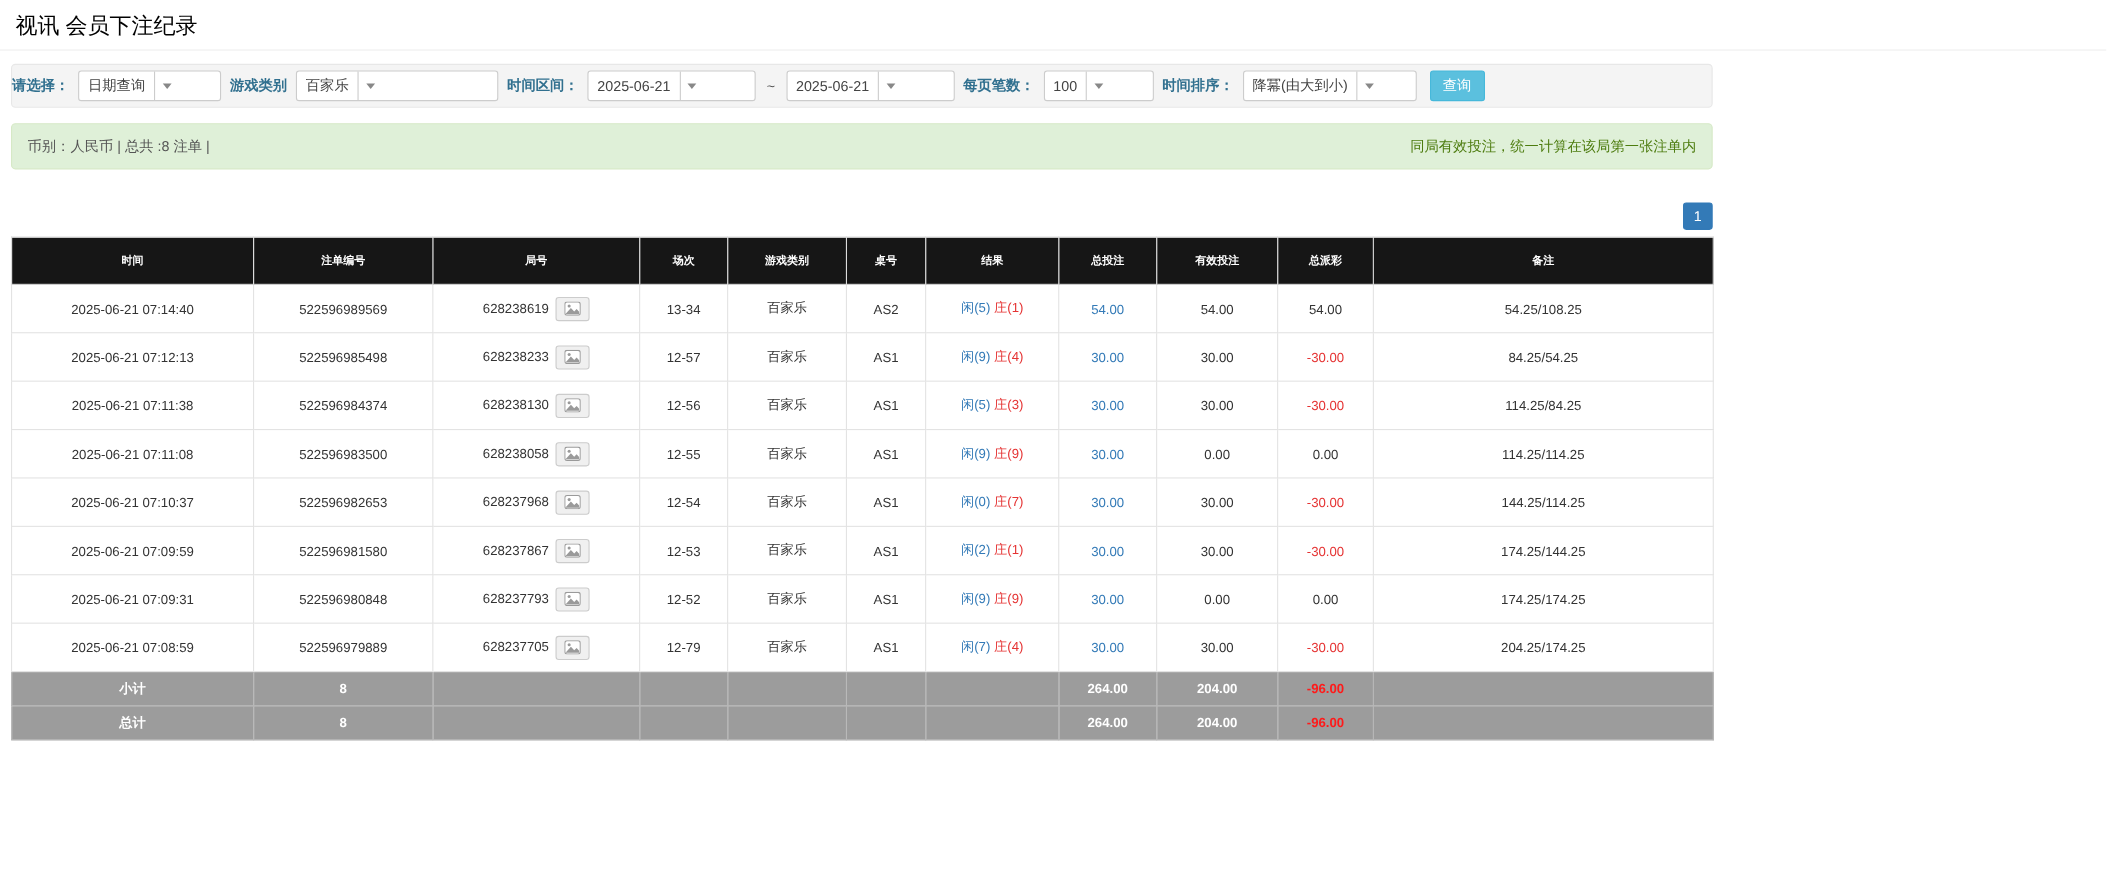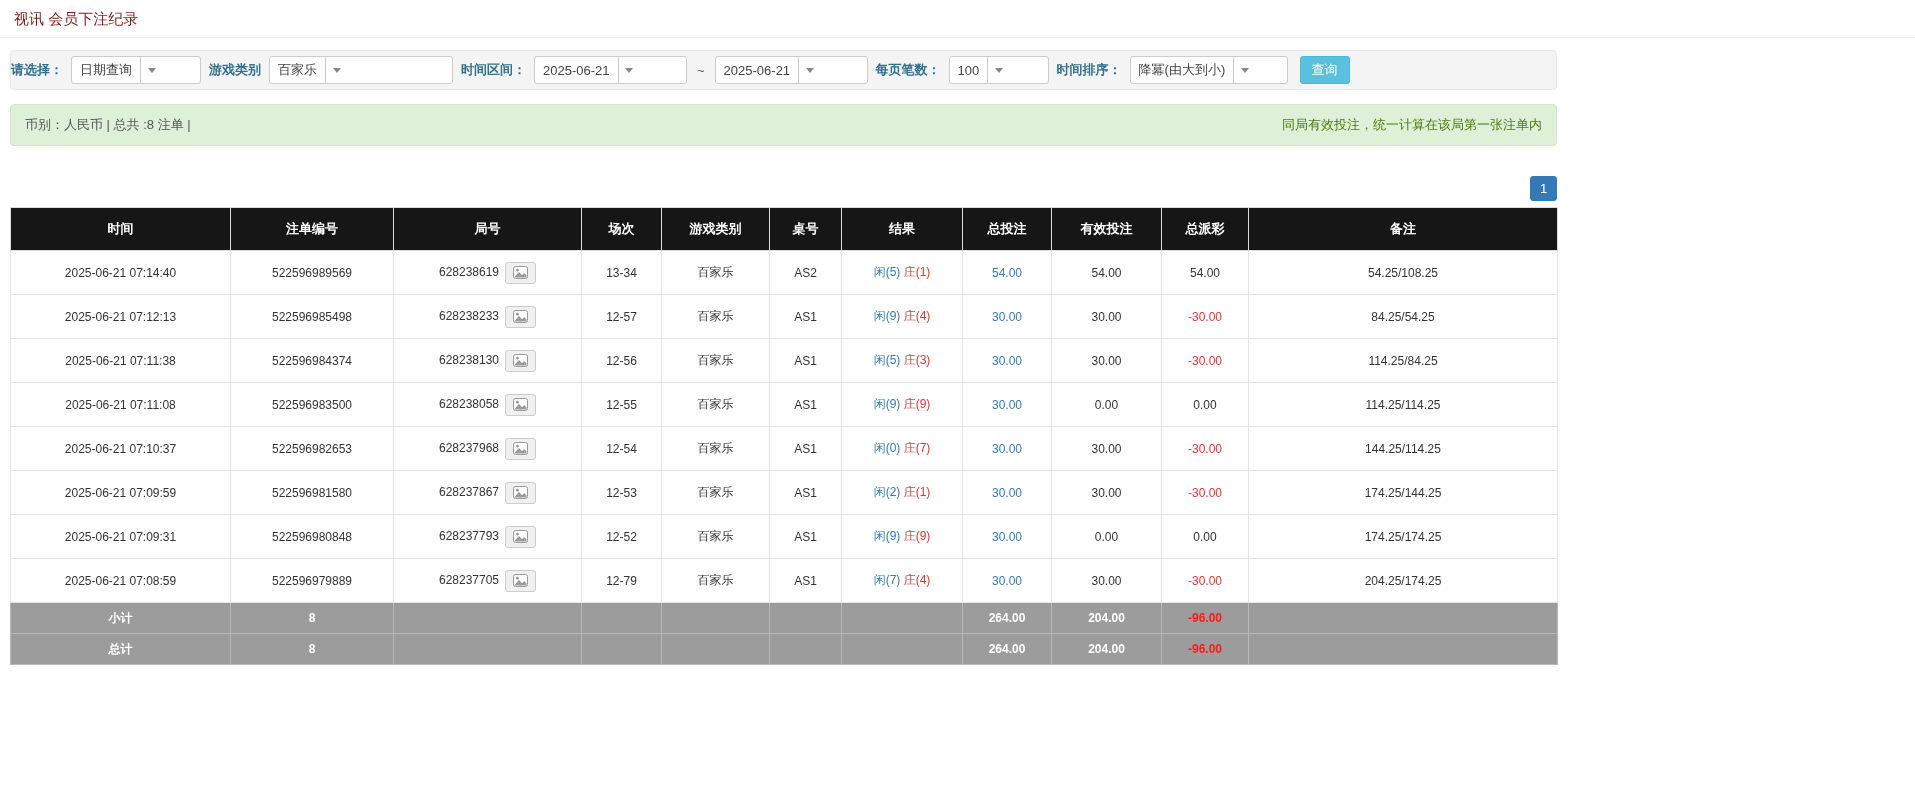--- a/index.html
+++ b/index.html
@@ -10,22 +10,22 @@
     color: #333;
     width: 1915px;
     height: 803px;
     overflow: hidden;
   }
   .page-header {
     padding: 10px 14px 8px 14px;
     border-bottom: 1px solid #eee;
   }
   .page-title {
-    font-size: 15px;
-    color: #7f1d1d;
+    font-size: 20px;
+    color: #000000;
     font-weight: normal;
     margin: 0;
   }
   .container { width: 1547px; margin-left: 10px; }
 
   
   .filter-bar {
     margin-top: 12px;
     background: #f4f4f4;
     border: 1px solid #e7e7e7;
@@ -126,21 +126,21 @@
   table.records {
     margin-top: 6px;
     border-collapse: collapse;
     width: 1547px;
     table-layout: fixed;
   }
   table.records th {
     background: #161616;
     color: #fff;
     font-weight: bold;
-    font-size: 13px;
+    font-size: 10px;
     height: 43px;
     border: 1px solid #dcdcdc;
     text-align: center;
   }
   table.records td {
     border: 1px solid #e3e3e3;
     height: 44px;
     text-align: center;
     font-size: 12px;
     color: #333;

